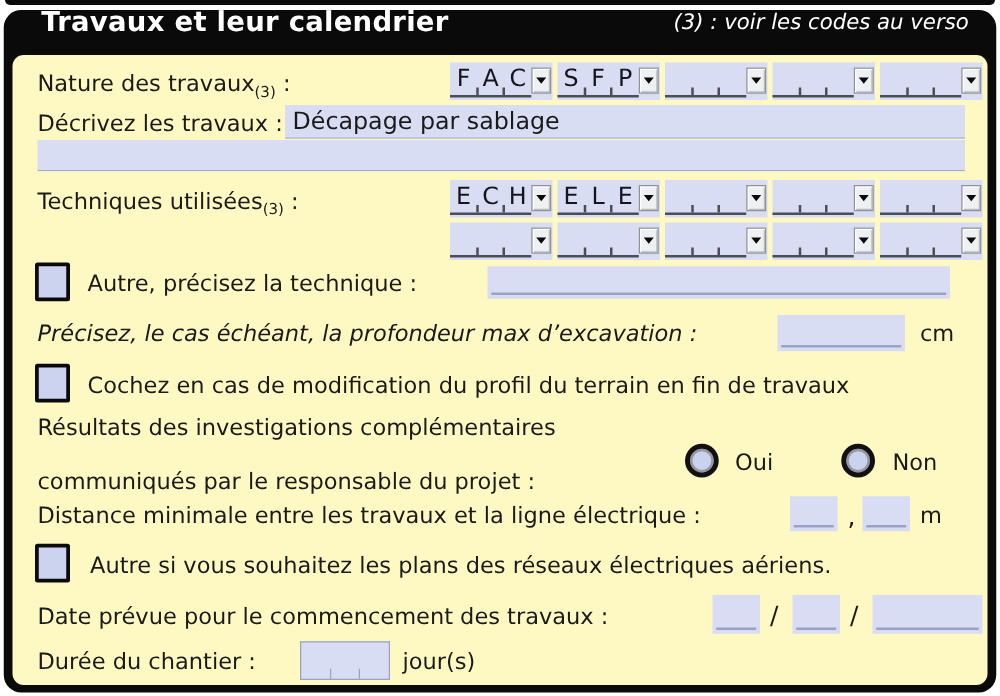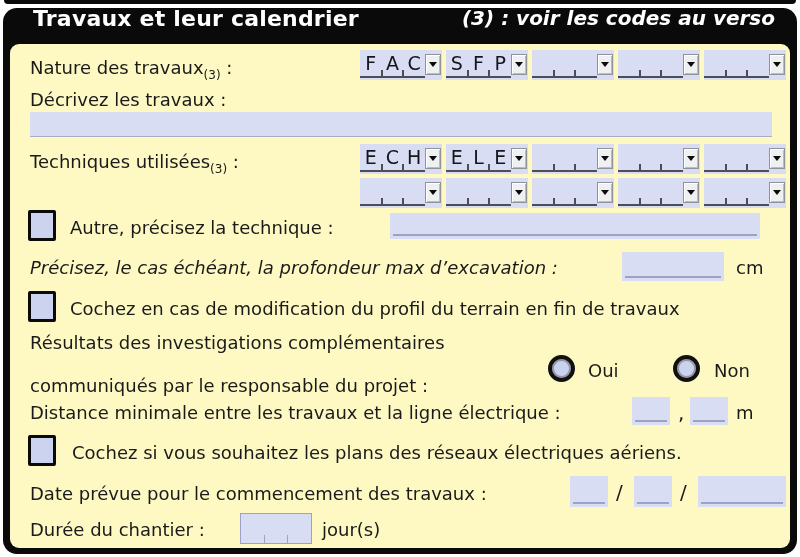--- a/index.html
+++ b/index.html
@@ -6,21 +6,21 @@
     --field-bg:#d8ddf3; --checkbox-bg:#ccd3ee; --header-bg:#0a0a0a; --header-text:#ffffff;
     --comb-line:#4d4d55; --underline:#9aa3c4; --text:#1a1a1a;
   }
   *{box-sizing:border-box; margin:0; padding:0;}
   body{background:#ffffff; font-family:"DejaVu Sans","Liberation Sans",sans-serif; color:var(--text);}
   .page{position:relative; width:800px; height:557px; background:#ffffff; overflow:hidden;}
   .top-strip{position:absolute; left:4px; top:0; width:792px; height:4px; background:#0a0a0a; border-radius:0 0 5px 5px;}
   .form-box{position:absolute; left:3px; top:8px; width:794px; height:546px; background:var(--header-bg); border-radius:14px;}
   .titlebar{position:absolute; left:0; top:0; width:100%; height:36px; display:flex; align-items:center; justify-content:space-between; padding:0 22px 16px 30px;}
   .title{color:var(--header-text); font-weight:bold; font-size:22px; letter-spacing:.2px;}
-  .note{color:var(--header-text); font-style:italic; font-weight:700; font-size:20px;}
+  .note{color:var(--header-text); font-style:italic; font-weight:400; font-size:17px;}
   .panel{position:absolute; left:7px; top:36px; width:780px; height:504px; background:#fef9c3; border-radius:9px;}
 
   .lbl{position:absolute; font-size:18px; line-height:24px; white-space:nowrap;}
   .lbl sub{font-size:12px; line-height:1;}
 
   
   .comborow{position:absolute; display:flex; gap:4px; height:30px;}
   .combo{width:82px; height:30px; background:var(--field-bg); display:flex; align-items:flex-start; padding-right:1px;}
   .comb{flex:1; height:28px; display:flex; border-bottom:2px solid var(--comb-line);}
   .cell{flex:1; position:relative; text-align:center; font-size:19px; line-height:26px; color:#15151c;}
@@ -107,20 +107,21 @@
               <span class="cell"></span>
               <span class="cell"></span>
             </div>
             <button class="drop">
               <span class="arr"></span>
             </button>
           </div>
         </div>
 
       <div class="lbl" style="left:20px; top:44px;">Décrivez les travaux :</div>
+      <div class="textline" style="left:218px; top:40px; width:544px; height:27px;">Décapage par sablage</div>
       <div class="textline" style="left:20px; top:68px; width:742px; height:25px;"></div>
 
       <div class="lbl" style="left:20px; top:106px;"><span>Techniques utilisées</span><sub>(3)</sub><span> :</span></div>
       <div class="comborow" style="left:350px; top:100px;">
           <div class="combo">
             <div class="comb">
               <span class="cell">E</span>
               <span class="cell">C</span>
               <span class="cell">H</span>
             </div>
@@ -240,21 +241,21 @@
       <span class="radio" style="left:663px; top:311px;"></span>
       <div class="lbl" style="left:704px; top:315px;">Non</div>
 
       <div class="lbl" style="left:20px; top:357px;">Distance minimale entre les travaux et la ligne électrique :</div>
       <div class="ufield" style="left:622px; top:353px; width:38px; height:28px;"></div>
       <div class="sep" style="left:668px; top:357px;">,</div>
       <div class="ufield" style="left:680px; top:353px; width:38px; height:28px;"></div>
       <div class="lbl" style="left:726px; top:357px;">m</div>
 
       <span class="checkbox" style="left:18px; top:391px;"></span>
-      <div class="lbl" style="left:62px; top:397px;">Cochez si vous souhaitez les plans des réseaux électriques aériens.</div>
+      <div class="lbl" style="left:62px; top:397px;">Autre si vous souhaitez les plans des réseaux électriques aériens.</div>
 
       <div class="lbl" style="left:20px; top:438px;">Date prévue pour le commencement des travaux :</div>
       <div class="ufield" style="left:560px; top:432px; width:38px; height:31px;"></div>
       <div class="sep" style="left:606px; top:436px;">/</div>
       <div class="ufield" style="left:624px; top:432px; width:38px; height:31px;"></div>
       <div class="sep" style="left:670px; top:436px;">/</div>
       <div class="ufield" style="left:688px; top:432px; width:88px; height:31px;"></div>
 
       <div class="lbl" style="left:20px; top:474px;">Durée du chantier :</div>
       <div class="durfield" style="left:230px; top:469px;"></div>

